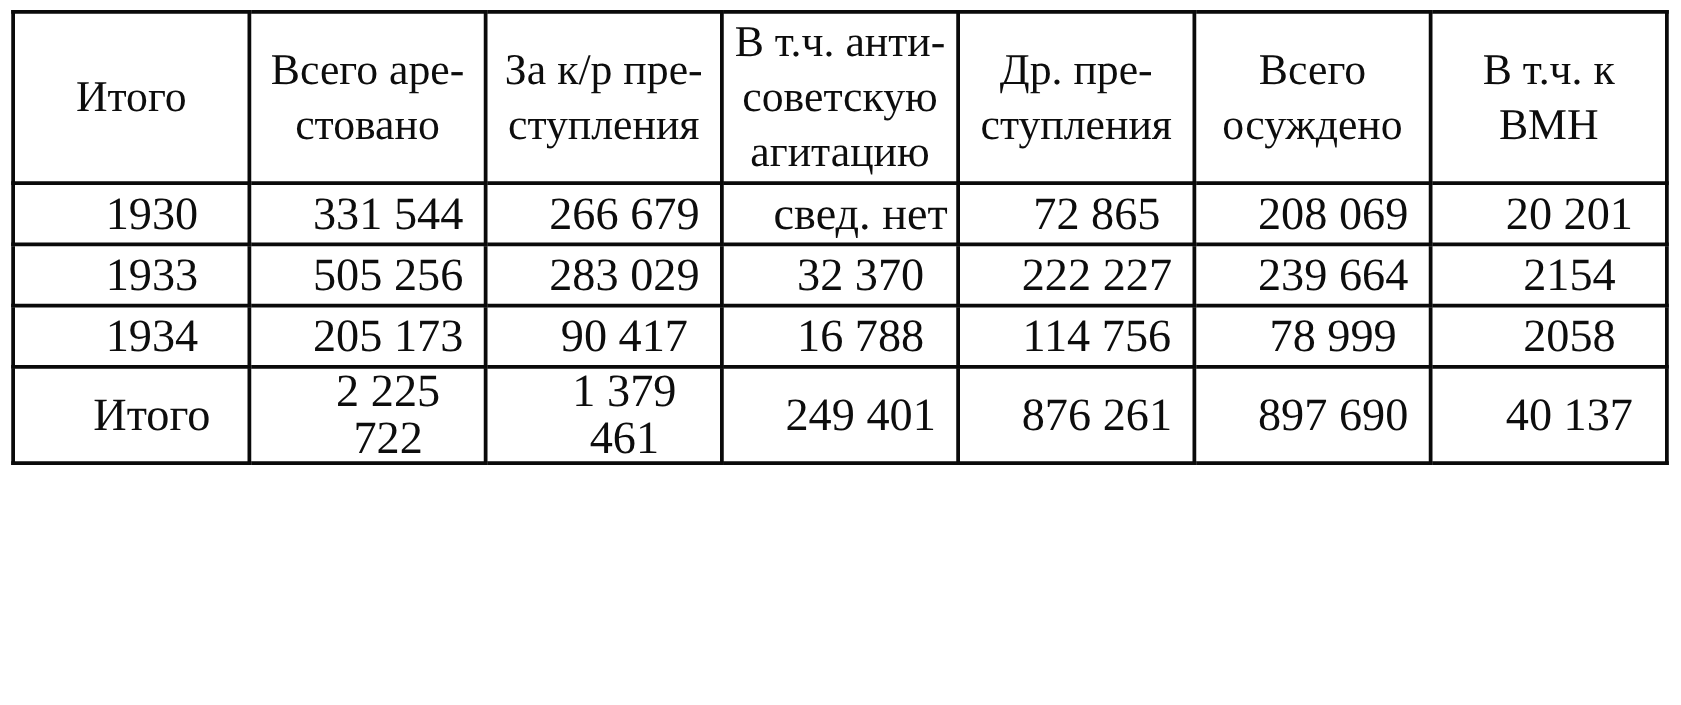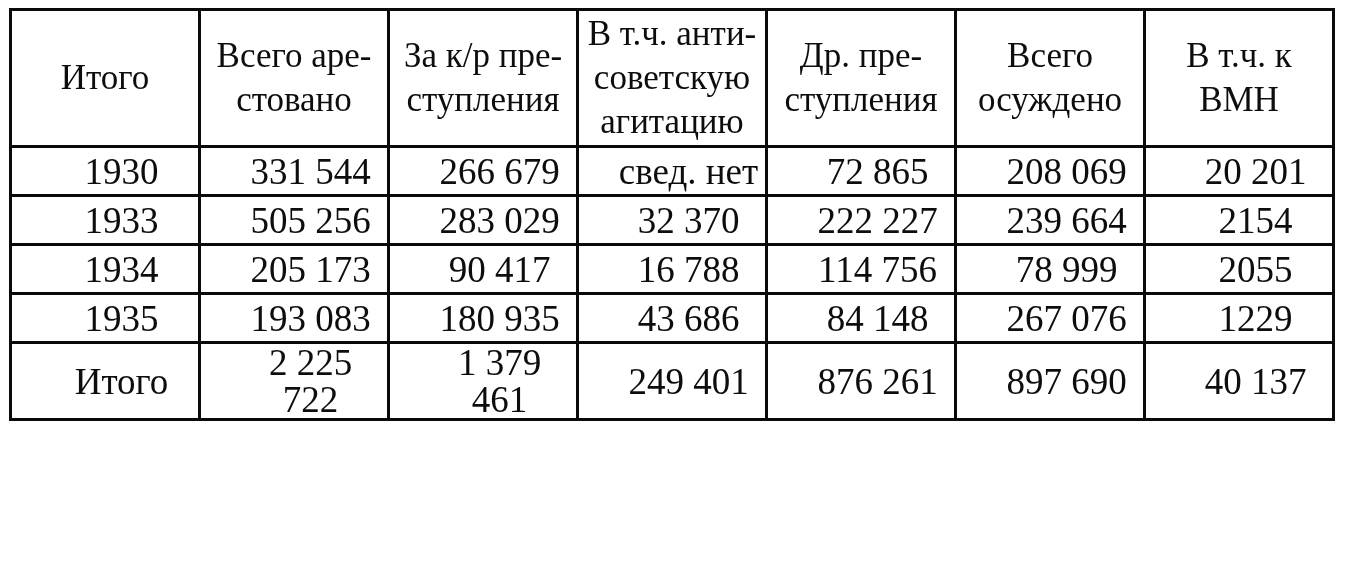--- a/index.html
+++ b/index.html
@@ -98,30 +98,21 @@
           <td>239 664</td>
           <td>2154</td>
         </tr>
         <tr>
           <td>1934</td>
           <td>205 173</td>
           <td>90 417</td>
           <td>16 788</td>
           <td>114 756</td>
           <td>78 999</td>
-          <td>2055</td>
-        </tr>
-        <tr>
-          <td>1935</td>
-          <td>193 083</td>
-          <td>180 935</td>
-          <td>43 686</td>
-          <td>84 148</td>
-          <td>267 076</td>
-          <td>1229</td>
+          <td>2058</td>
         </tr>
         <tr>
           <td>Итого</td>
           <td>2 225 722</td>
           <td>1 379 461</td>
           <td>249 401</td>
           <td>876 261</td>
           <td>897 690</td>
           <td>40 137</td>
         </tr>

